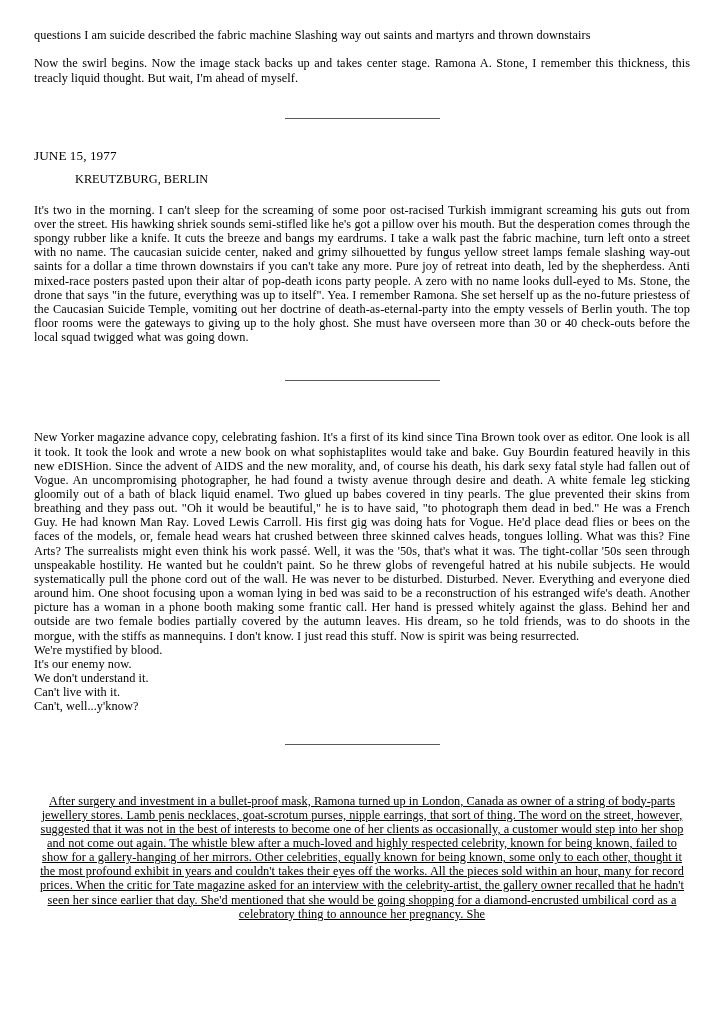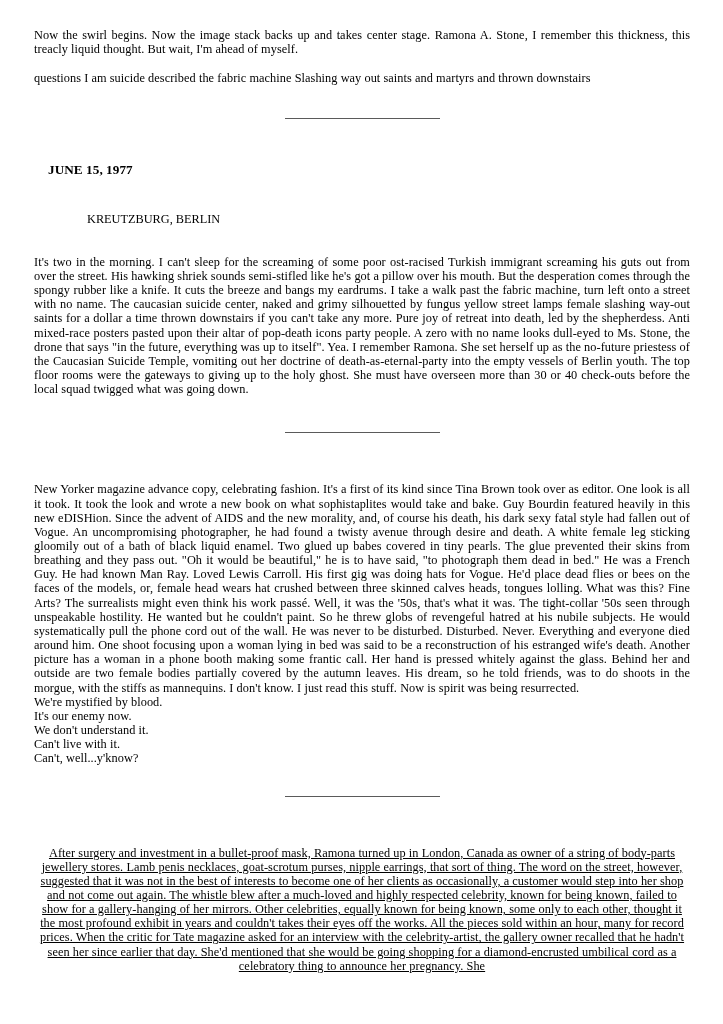--- a/index.html
+++ b/index.html
@@ -32,29 +32,29 @@
   .para + .para {
     margin-top: 14.2px;
   }
   .nojust {
     text-align: center;
     text-decoration: underline;
   }
   .heading {
     font-size: 13.2px;
     line-height: 15px;
-    font-weight: bold;
-    margin: 14px;
+    font-weight: normal;
+    margin: 0;
     letter-spacing: 0.005em;
   }
   .subheading {
     font-size: 12.3px;
     line-height: 14.15px;
     font-weight: normal;
-    margin: 12px;
+    margin: 0;
     padding-left: 41px;
   }
   .divider-wrap {
     text-align: center;
     line-height: 0;
   }
   .divider {
     display: inline-block;
     width: 155px;
     height: 0;
@@ -70,23 +70,23 @@
   .sp-sub-body   { height: 17px; }
   .sp-head-body  { height: 20px; }
   .sp-div-top-2  { height: 36px; }
   .sp-div-top-3  { height: 30px; }
 </style>
 </head>
 <body>
 
 <div class="page">
 
+  <p class="para">questions I am suicide described the fabric machine Slashing way out saints and martyrs and thrown downstairs</p>
+
   <p class="para">Now the swirl begins. Now the image stack backs up and takes center stage. Ramona A. Stone, I remember this thickness, this treacly liquid thought. But wait, I'm ahead of myself.</p>
-
-  <p class="para">questions I am suicide described the fabric machine Slashing way out saints and martyrs and thrown downstairs</p>
 
   <div class="sp-div-top"></div>
   <div class="divider-wrap">
     <hr class="divider">
   </div>
   <div class="sp-div-bot"></div>
 
   <h2 class="heading">JUNE 15, 1977</h2>
   <div class="sp-head-sub"></div>
   <p class="subheading">KREUTZBURG, BERLIN</p>

